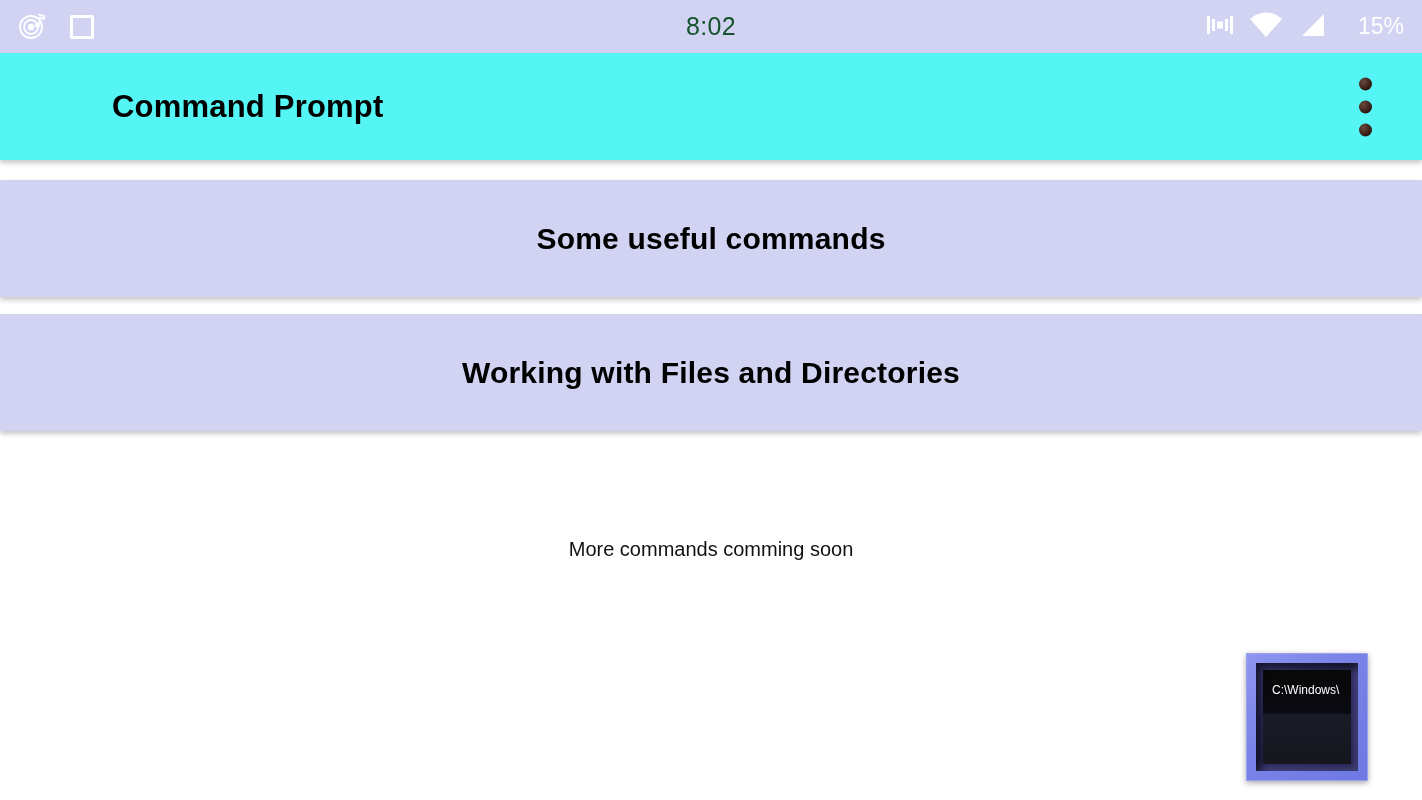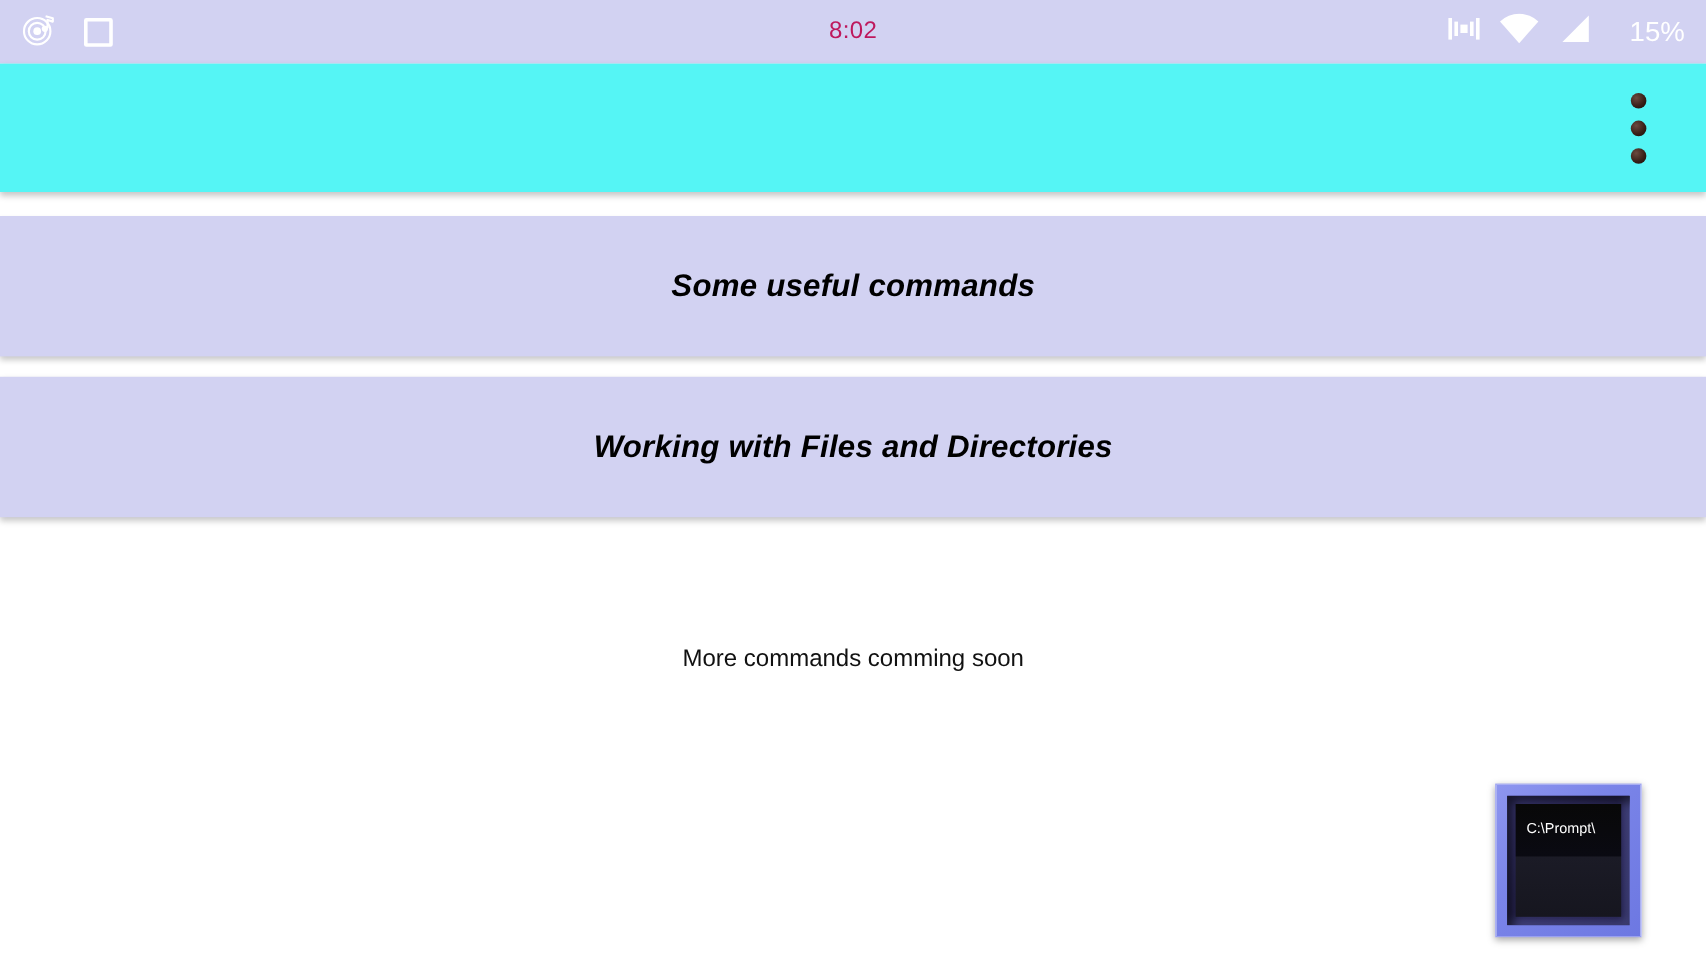--- a/index.html
+++ b/index.html
@@ -16,21 +16,21 @@
     position:absolute; top:0; left:0; width:1422px; height:53px;
     background:#d2d2f2;
     display:flex; align-items:center; justify-content:space-between;
     padding:0 18px;
   }
   .sb-left{ display:flex; align-items:center; gap:22px; }
   .sb-right{ display:flex; align-items:center; gap:14px; }
   .sb-time{
     position:absolute; left:0; right:0; top:0; height:53px;
     display:flex; align-items:center; justify-content:center;
-    color:#be185d; font-size:20px; letter-spacing:.3px;
+    color:#14532d; font-size:25px; letter-spacing:.3px;
     pointer-events:none;
   }
   .icon-sq{
     width:24px; height:24px; border:3px solid #ffffff; border-radius:2px;
   }
   .sb-batt{ color:#ffffff; font-size:23px; margin-left:17px; }
 
   
   .app-bar{
     position:absolute; top:53px; left:0; width:1422px; height:107px;
@@ -56,21 +56,21 @@
   .card{
     position:absolute; left:0; width:1422px;
     background:#d2d2f2;
     box-shadow:0 3px 5px rgba(0,0,0,.22);
     display:flex; align-items:center; justify-content:center;
     cursor:pointer;
   }
   #card-0{ top:180px; height:117px; }
   #card-1{ top:314px; height:117px; }
   .card-label{
-    color:#000000; font-size:26px; font-weight:bold; letter-spacing:.2px;font-style:italic;
+    color:#000000; font-size:30px; font-weight:bold; letter-spacing:.2px;
   }
 
   
   .footer-note{
     position:absolute; top:538px; left:0; width:1422px;
     text-align:center; color:#111111; font-size:20px;
   }
 
   
   .fab{
@@ -138,38 +138,39 @@
       <span>
         <svg width="30" height="26" viewBox="0 0 30 26">
           <path d="M27 2 L27 24 L5 24 Z" fill="#ffffff"></path>
         </svg>
       </span>
       <span class="sb-batt">15%</span>
     </div>
   </div>
 
   <div class="app-bar">
+    <div class="app-title">Command Prompt</div>
     <div class="overflow-menu">
       <span class="dot"></span>
       <span class="dot"></span>
       <span class="dot"></span>
     </div>
   </div>
 
   <div class="card" id="card-0">
     <span class="card-label">Some useful commands</span>
   </div>
 
   <div class="card" id="card-1">
     <span class="card-label">Working with Files and Directories</span>
   </div>
 
   <div class="footer-note">More commands comming soon</div>
 
   <div class="fab">
     <div class="fab-inner">
       <div class="fab-screen">
-        <span class="fab-text">C:\Prompt\</span>
+        <span class="fab-text">C:\Windows\</span>
       </div>
     </div>
   </div>
 
 </div>
 
 </body></html>

